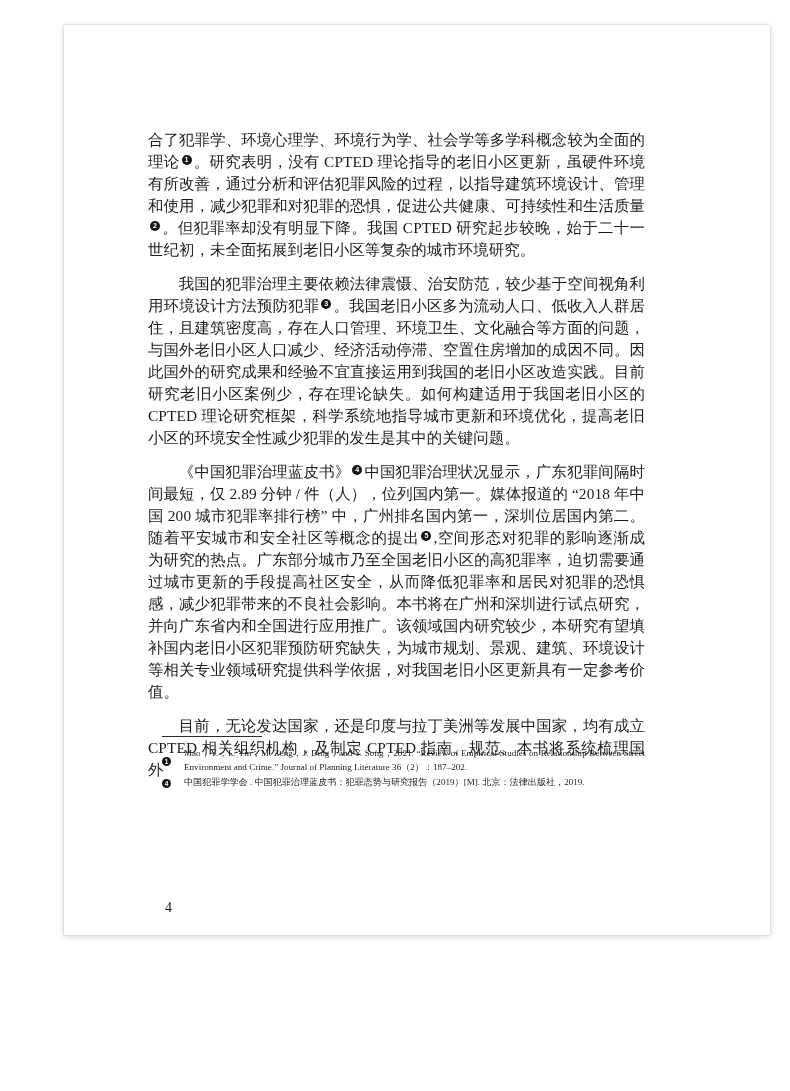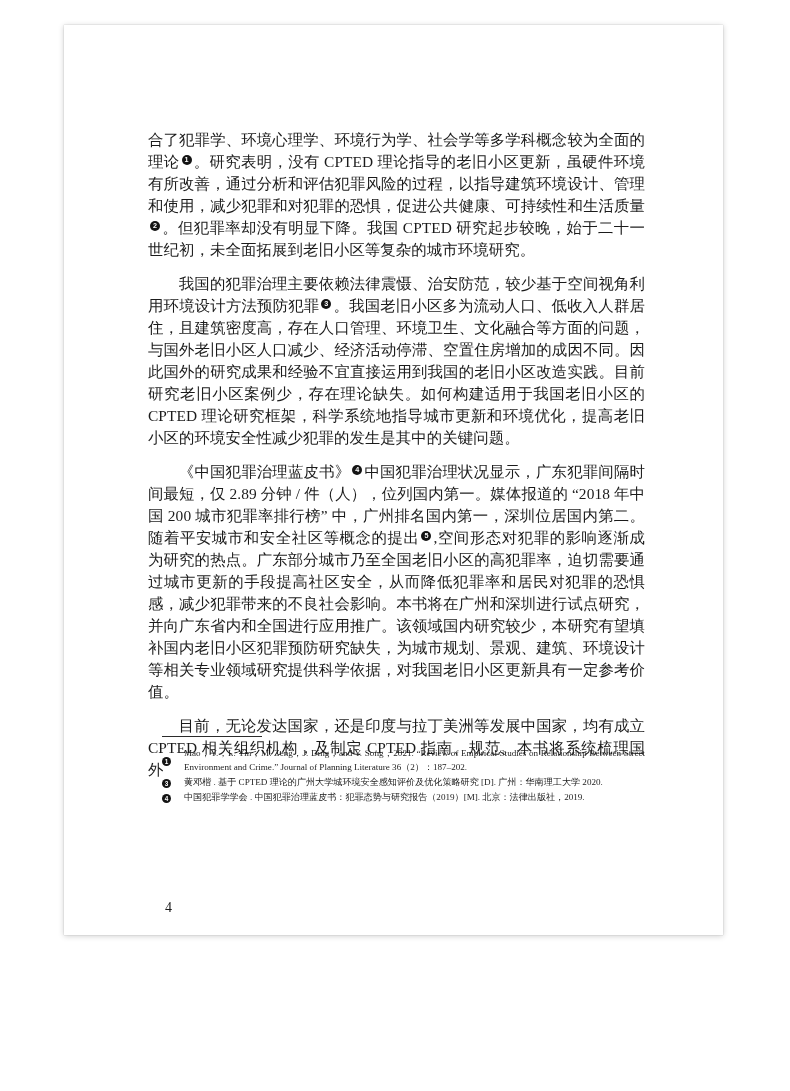--- a/index.html
+++ b/index.html
@@ -17,20 +17,21 @@
 
   
   #page-sheet {
     position: absolute;
     left: 64px;
     top: 25px;
     width: 659px;
     height: 910px;
     background: #ffffff;
     box-shadow: 0 1px 6px rgba(0,0,0,0.20), 0 0 1px rgba(0,0,0,0.25);
+    padding-left: 47px;
   }
 
   #content {
     position: absolute;
     left: 84px;
     top: 104px;
     width: 497px;
   }
 
   
@@ -132,24 +133,20 @@
     </div>
 
   <div id="footnotes">
     <div id="fn-rule"></div>
     <div id="fn-list">
         <div class="fn-item">
           <span class="fn-marker">1</span>
           <span class="fn-text">Mao，Y.，L. Yin，M. Zeng，J. Ding，and Y. Song，2021. “Review of Empirical Studies on Relationship Between Street Environment and Crime.” Journal of Planning Literature 36（2）：187–202.</span>
         </div>
         <div class="fn-item">
-          <span class="fn-marker">3</span>
-          <span class="fn-text">黄邓楷 . 基于 CPTED 理论的广州大学城环境安全感知评价及优化策略研究 [D]. 广州：华南理工大学 2020.</span>
-        </div>
-        <div class="fn-item">
           <span class="fn-marker">4</span>
           <span class="fn-text">中国犯罪学学会 . 中国犯罪治理蓝皮书：犯罪态势与研究报告（2019）[M]. 北京：法律出版社，2019.</span>
         </div>
       </div>
   </div>
 
   <div id="folio">4</div>
 
 </div>
 

